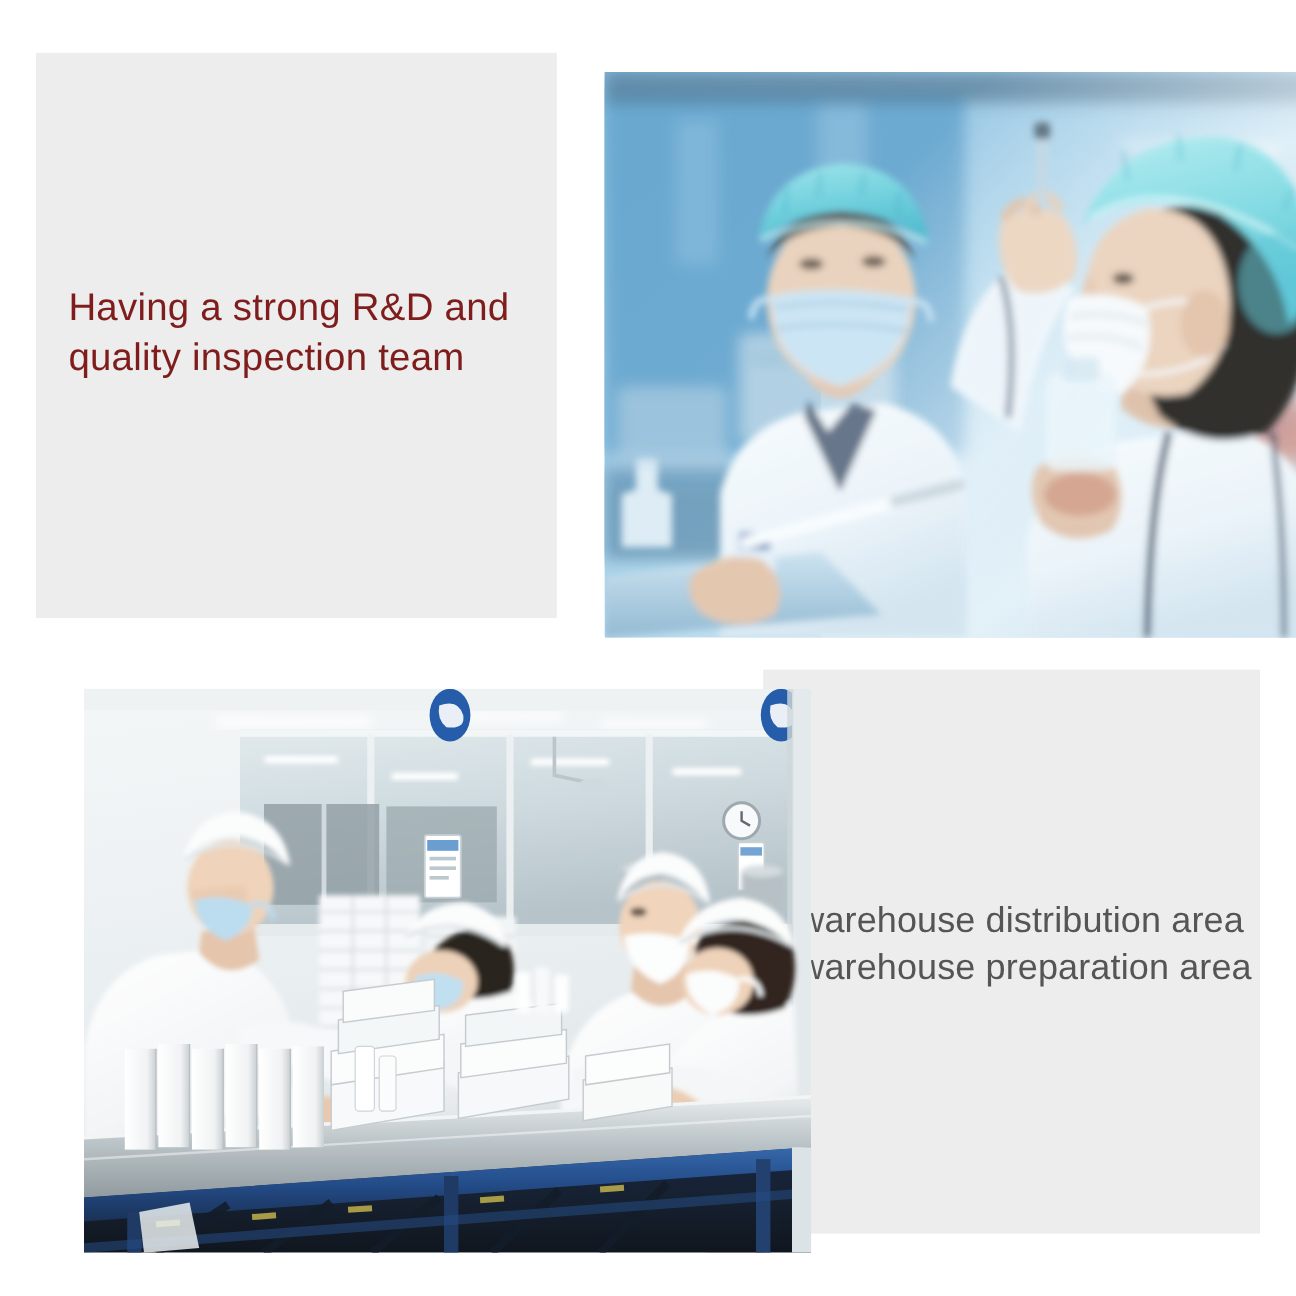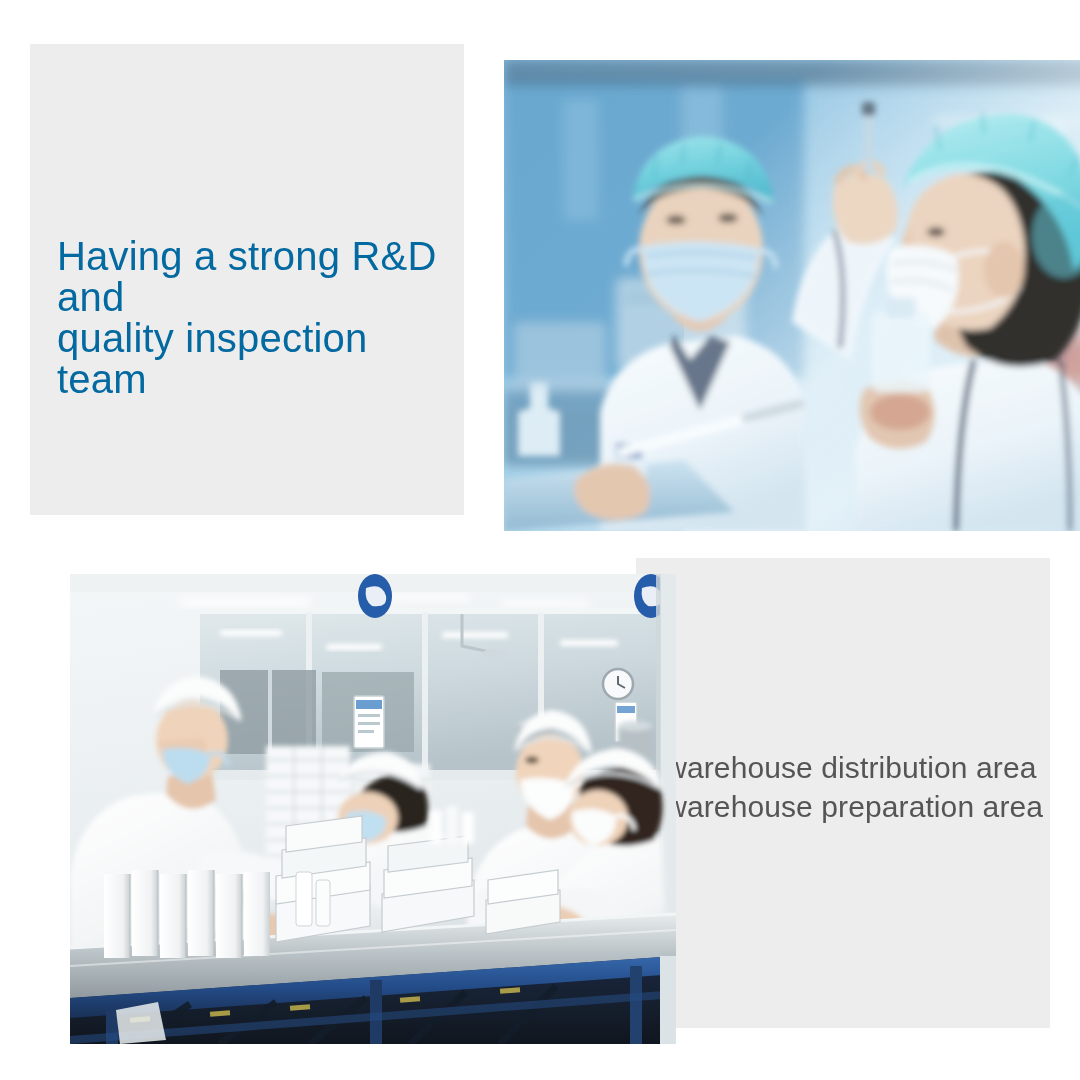--- a/index.html
+++ b/index.html
@@ -29,22 +29,22 @@
     top: 0;
     width: 434px;
     height: 471px;
     background: #ededed;
   }
   .caption-top {
     position: absolute;
     left: 27px;
     top: 192px;
     width: 390px;
-    color: #0369a1;
-    font-size: 40px;
+    color: #7f1d1d;
+    font-size: 32px;
     line-height: 41px;
     letter-spacing: 0.2px;
     white-space: pre-line;
   }
 
   .photo-top {
     position: absolute;
     left: 434px;
     top: 0;
     width: 592px;

